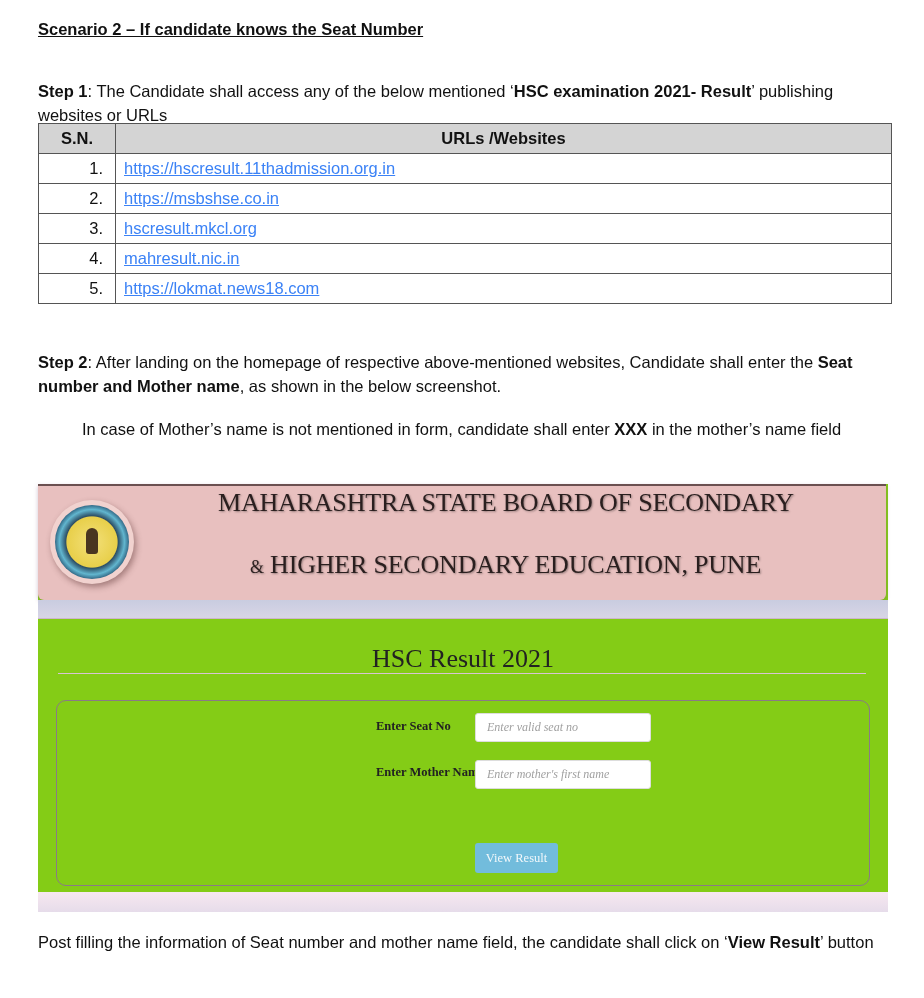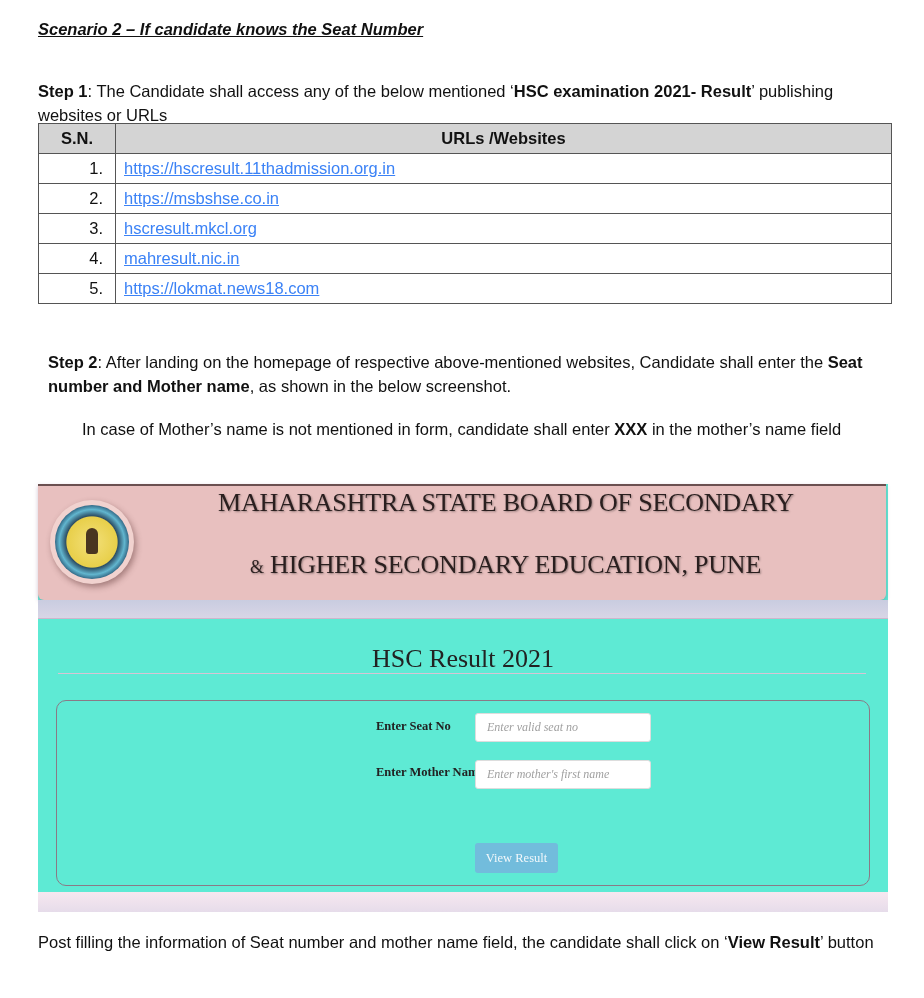--- a/index.html
+++ b/index.html
@@ -1,34 +1,34 @@
 <!DOCTYPE html>
 <html><head>
   <meta charset="utf-8">
   <style>
     html, body { margin: 0; padding: 0; background: #ffffff; }
     body { width: 924px; height: 998px; position: relative; overflow: hidden;
            font-family: "Liberation Sans", "DejaVu Sans", sans-serif; color: #111; }
     .doc-text { position: absolute; left: 38px; font-size: 16.5px; line-height: 22px; color: #111; }
-    .heading { top: 18px; font-weight: bold; text-decoration: underline; font-size: 16.5px; font-style: italic; }
+    .heading { top: 18px; font-weight: bold; text-decoration: underline; font-size: 16.5px; }
     .step1 { top: 64px; width: 840px; line-height: 24px; margin-top: 15px; }
-    .step2 { top: 350px; width: 850px; line-height: 24px; margin-left: 10px; }
+    .step2 { top: 350px; width: 850px; line-height: 24px; }
     .incase { top: 417px; width: 850px; line-height: 24px; margin-left: 44px; }
     .post { top: 930px; width: 850px; line-height: 24px; }
     b { font-weight: bold; }
 
     table.urls { position: absolute; left: 38px; top: 123px; width: 854px; border-collapse: collapse;
                  font-size: 16.5px; }
     table.urls th, table.urls td { border: 1px solid #555; height: 29px; padding: 0 8px; margin-top: 28px; }
     table.urls th { background: #d4d4d4; font-weight: bold; height: 29px; }
     table.urls td.sn { width: 56px; text-align: right; padding-right: 12px; }
     table.urls td.url a { color: #3b82f6; }
 
     
-    .shot { position: absolute; left: 38px; top: 484px; width: 850px; height: 428px; background: #5eead4; }
+    .shot { position: absolute; left: 38px; top: 484px; width: 850px; height: 428px; background: #84cc16; }
     .banner { position: absolute; left: 0; top: 0; width: 848px; height: 114px; background: #e8c0bf;
               border-top: 2px solid #6b5050; border-radius: 0 0 6px 6px;
               box-shadow: 0 2px 4px rgba(120,80,120,0.35); }
     .band { position: absolute; left: 0; top: 116px; width: 850px; height: 18px;
             background: linear-gradient(#c9cce0, #d8d5e6); }
     .band-line { position: absolute; left: 0; top: 134px; width: 850px; height: 1px; background: #cdb6cc; }
     .logo { position: absolute; left: 12px; top: 14px; width: 84px; height: 84px; border-radius: 50%;
             background: #f1d2cf; box-shadow: 2px 3px 6px rgba(80,40,40,0.45); }
     .logo .ring { position: absolute; left: 5px; top: 5px; width: 74px; height: 74px; border-radius: 50%;
                   background: radial-gradient(circle, #f3e07a 0%, #e8cf4a 48%, #2d4f66 50%, #62b6cf 62%, #2c5f7d 72%, #1d3246 76%, #e9d6c8 78%); }

